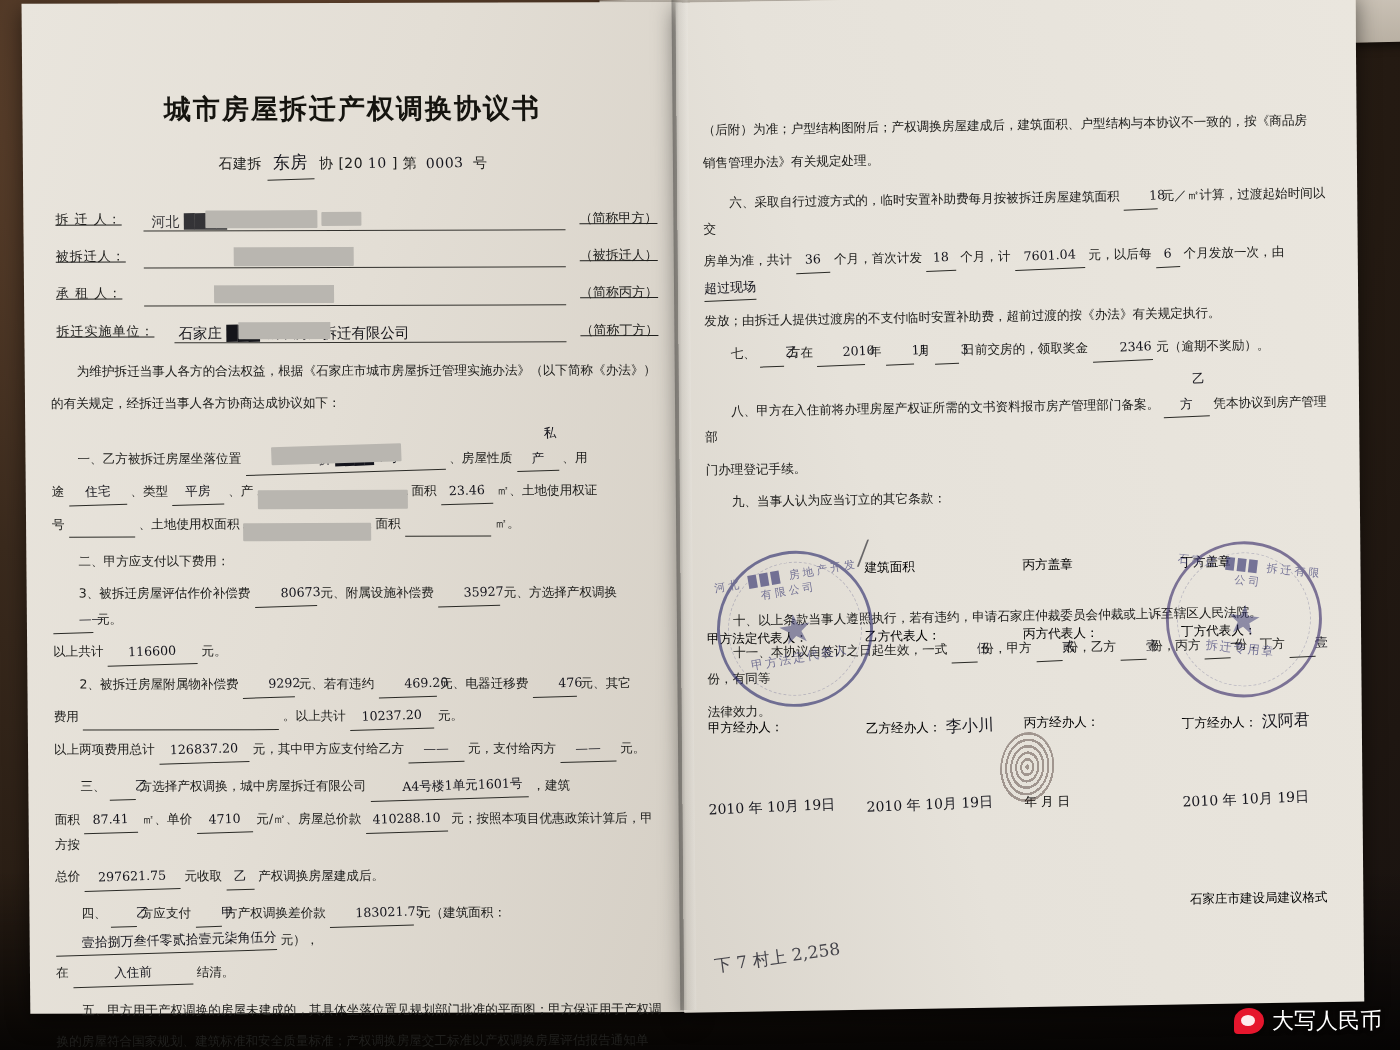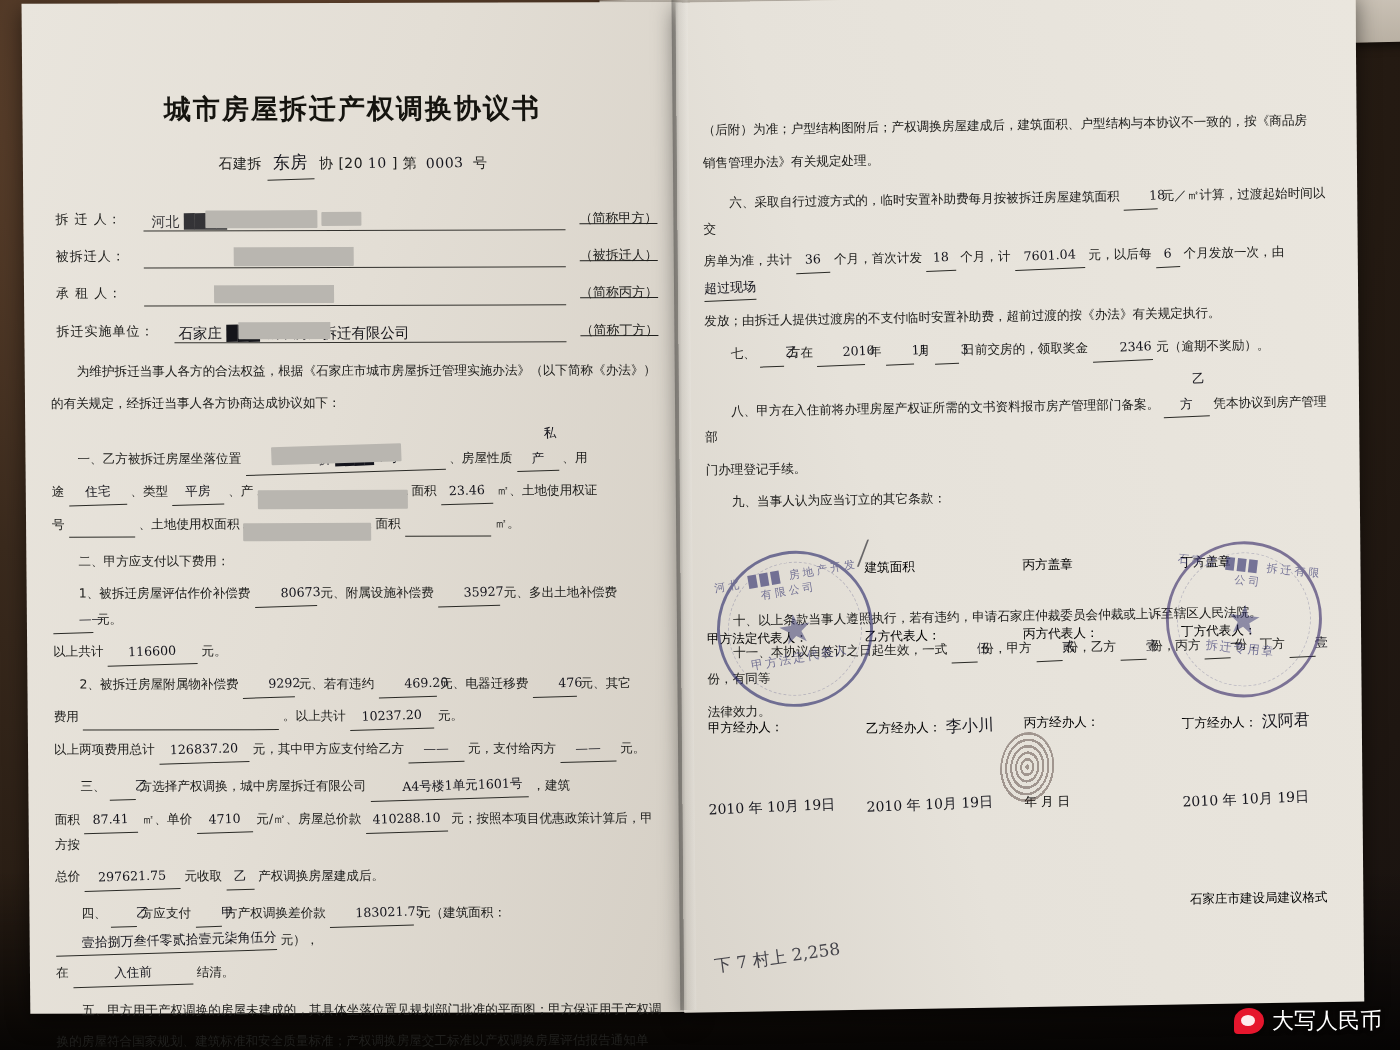--- a/index.html
+++ b/index.html
@@ -60,21 +60,21 @@
   .doc-number{
     text-align:center;font-size:14px;margin:10px 0 26px 0;letter-spacing:.5px;
   }
   .hand{font-family:"DejaVu Serif","Liberation Serif",serif;color:#15151a;}
   .hw{ 
     font-family:"DejaVu Serif",serif;color:#14141c;
     display:inline-block;transform:rotate(-1.6deg);
   }
   .u{display:inline-block;border-bottom:1px solid #2a2a26;text-align:center;}
   .party-row{display:flex;align-items:flex-end;margin:0 0 12px 6px;font-size:13px;}
-  .party-row .lbl{width:88px;letter-spacing:1px;}
+  .party-row .lbl{width:88px;letter-spacing:1px;text-decoration:underline;}
   .party-row .fill{flex:1;border-bottom:1px solid #33322e;height:20px;position:relative;overflow:hidden;}
   .party-row .tail{width:92px;text-align:right;font-size:13px;text-decoration:underline;}
   .redact{position:absolute;background:#b9b6b0;border-radius:1px;}
   .para{margin:4px 0 2px 0;text-indent:26px;font-size:12.6px;}
   .line{margin:7px 0;font-size:12.6px;}
   .ind1{text-indent:26px;}
   .sec{margin-top:12px;}
   
   .r-line{margin:8px 0;font-size:12.6px;}
   .stamp{
@@ -213,25 +213,25 @@
           <span class="u" style="width:128px;position:relative;">
             <span class="redact" style="left:0;top:-4px;width:128px;height:18px;"></span>
           </span>
           <span>面积</span>
           <span class="u" style="width:86px;">&nbsp;</span>
           <span>㎡。</span>
         </div>
 
         <div class="line ind1 sec">二、甲方应支付以下费用：</div>
         <div class="line ind1">
-          <span>1、被拆迁房屋评估作价补偿费</span>
+          <span>3、被拆迁房屋评估作价补偿费</span>
           <span class="hw u" style="width:62px;">80673</span>
           <span>元、附属设施补偿费</span>
           <span class="hw u" style="width:62px;">35927</span>
-          <span>元、多出土地补偿费</span>
+          <span>元、方选择产权调换</span>
           <span class="hw u" style="width:40px;">——</span>
           <span>元。</span>
         </div>
         <div class="line">
           <span>以上共计</span>
           <span class="hw u" style="width:90px;">116600</span>
           <span>元。</span>
         </div>
         <div class="line ind1">
           <span>2、被拆迁房屋附属物补偿费</span>

